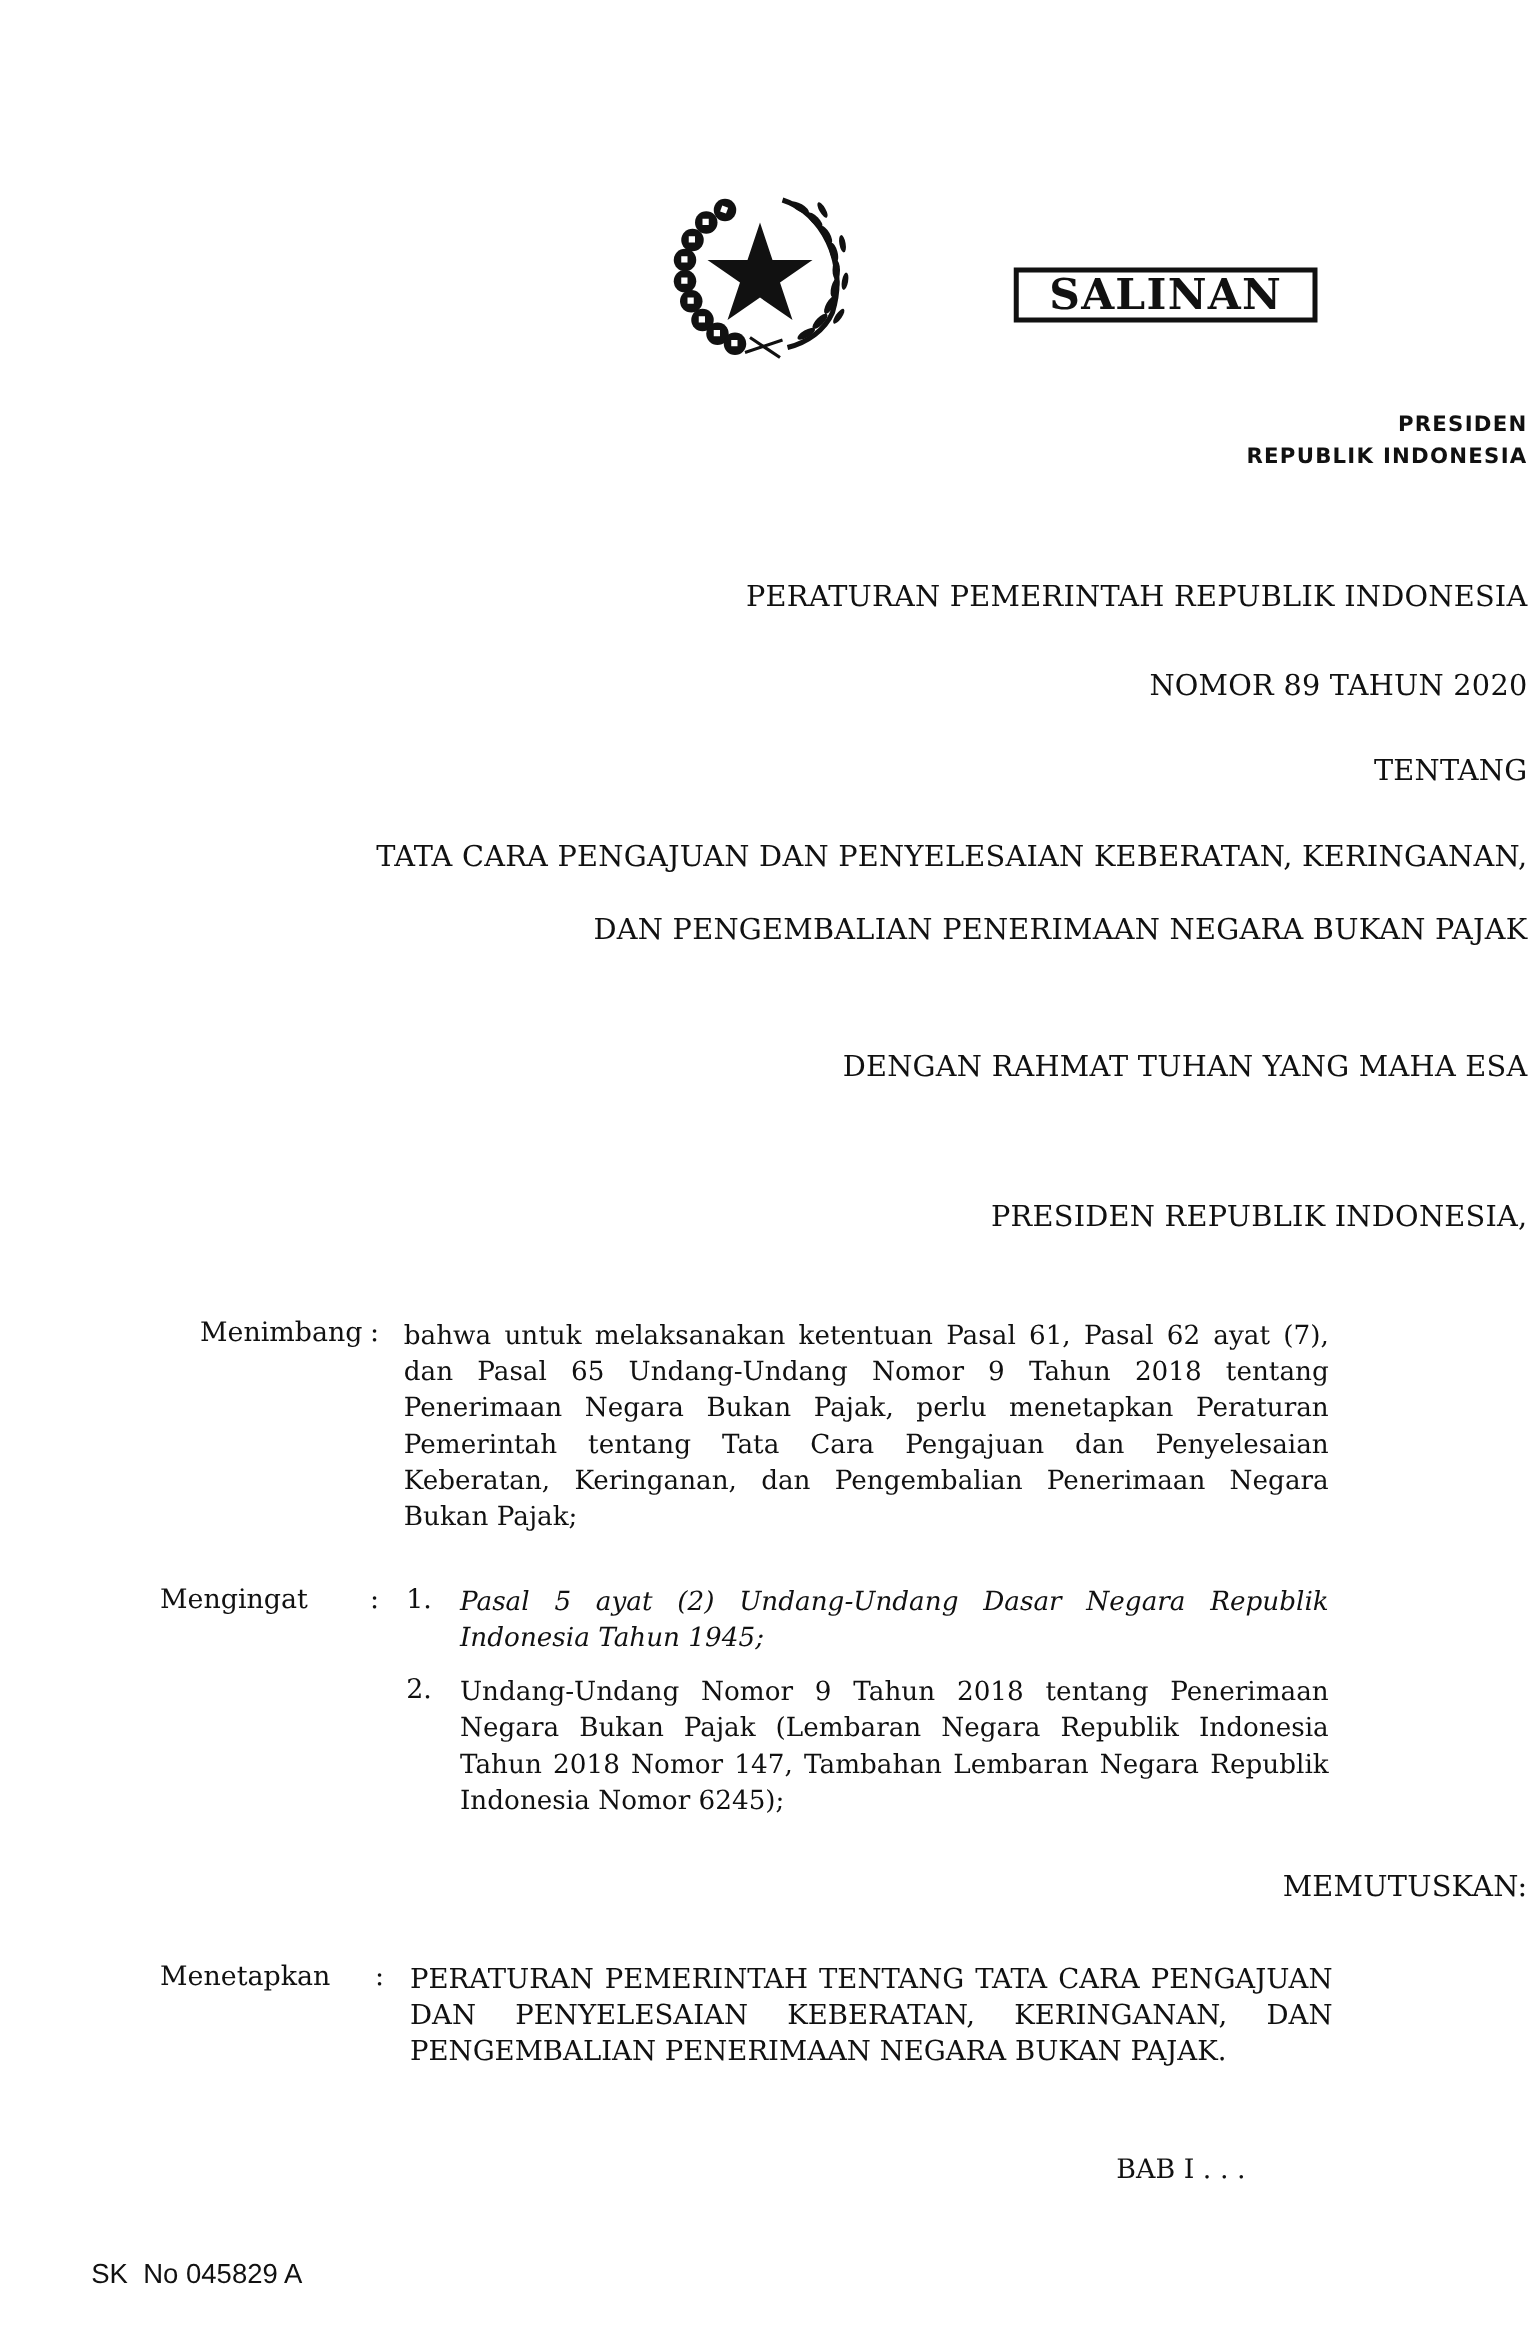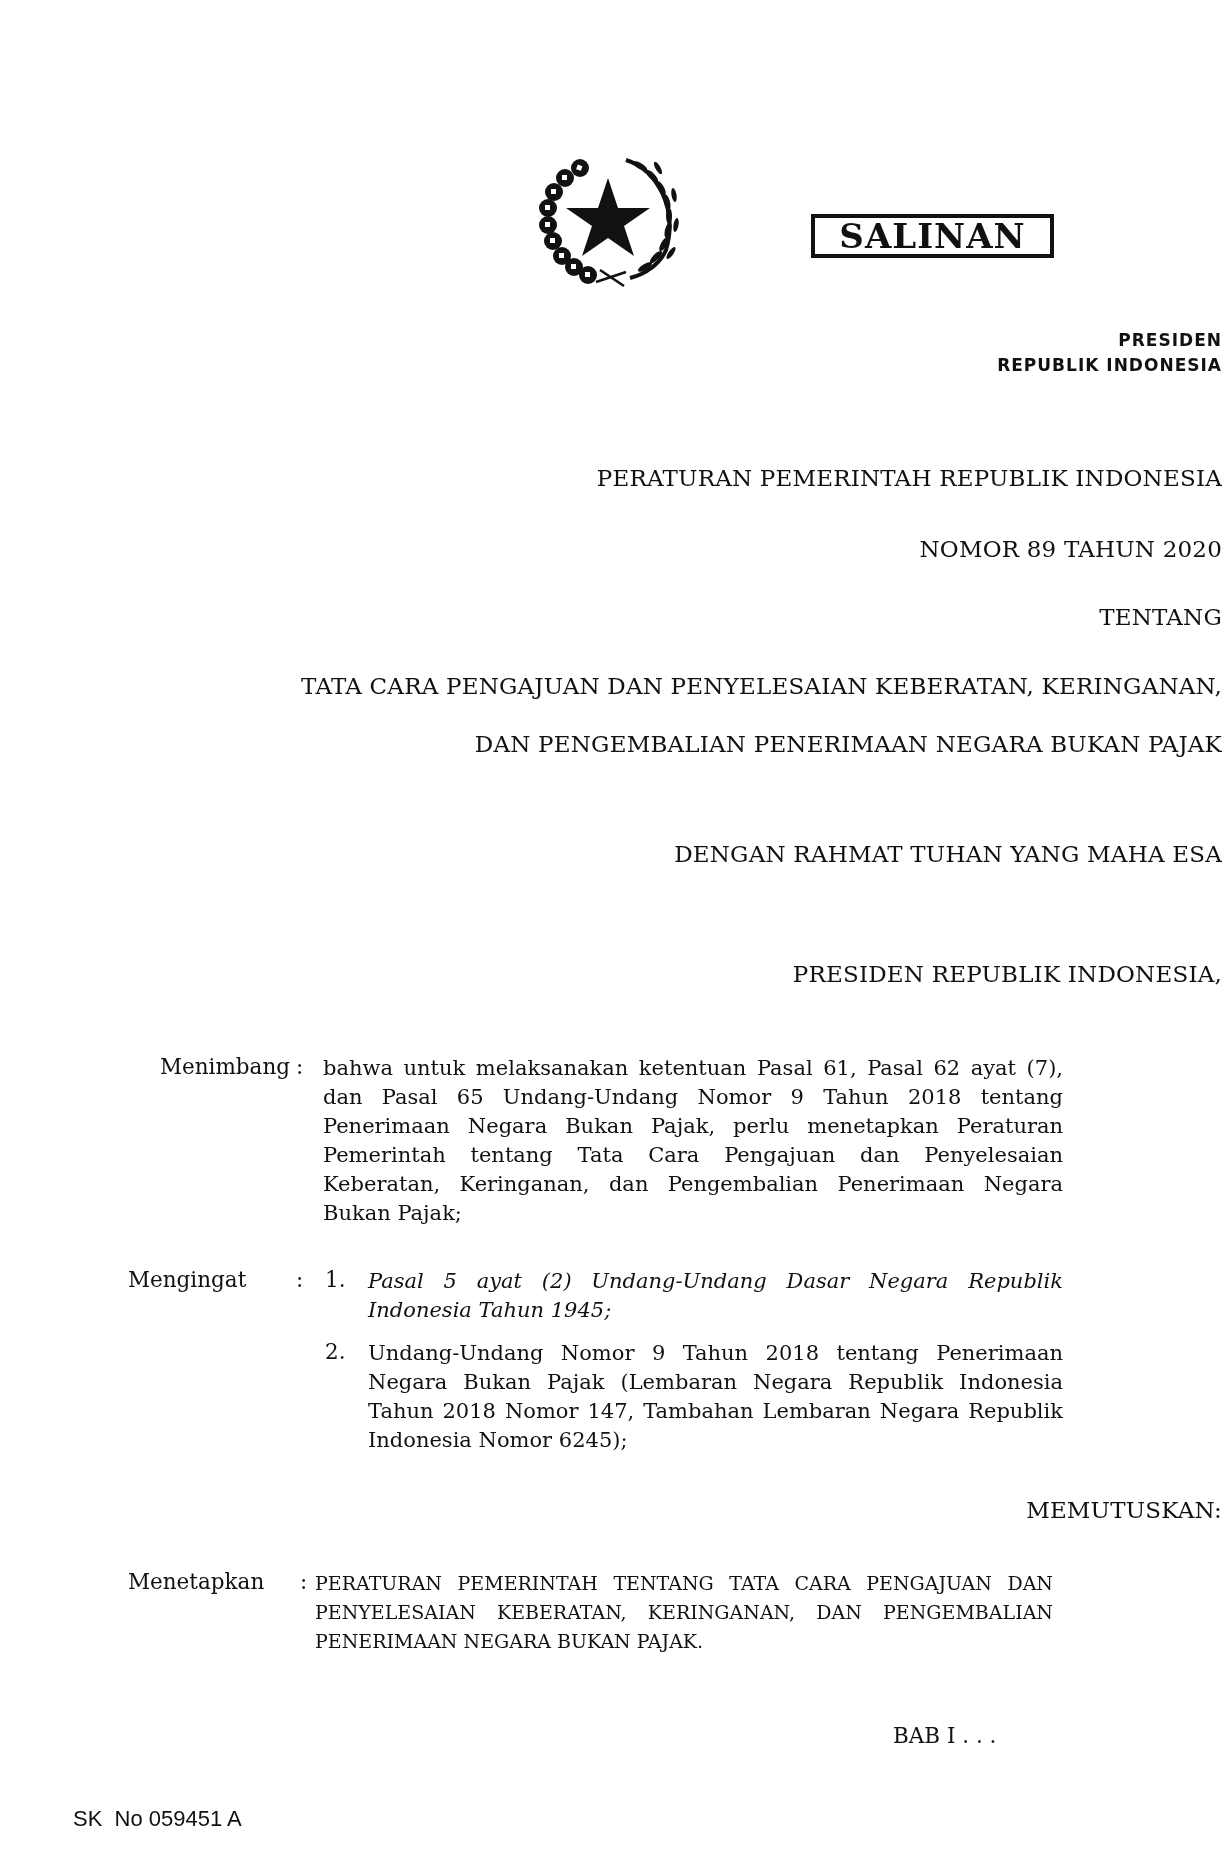--- a/index.html
+++ b/index.html
@@ -92,17 +92,17 @@
 <div class="abs label" style="left:325px; top:1267px;">1.</div>
 <div class="abs body-text" style="left:368px; top:1267px; width:695px;font-style:italic;">Pasal 5 ayat (2) Undang-Undang Dasar Negara Republik Indonesia Tahun 1945;</div>
 
 <div class="abs label" style="left:325px; top:1339px;">2.</div>
 <div class="abs body-text" style="left:368px; top:1339px; width:695px;">Undang-Undang Nomor 9 Tahun 2018 tentang Penerimaan Negara Bukan Pajak (Lembaran Negara Republik Indonesia Tahun 2018 Nomor 147, Tambahan Lembaran Negara Republik Indonesia Nomor 6245);</div>
 
 <div class="center hdr" style="top:1497px;">MEMUTUSKAN:</div>
 
 <div class="abs label" style="left:128px; top:1569px;">Menetapkan</div>
 <div class="abs colon" style="left:300px; top:1569px;">:</div>
-<div class="abs body-text caps" style="left:315px; top:1569px; width:738px; font-size:19px;">PERATURAN PEMERINTAH TENTANG TATA CARA PENGAJUAN DAN PENYELESAIAN KEBERATAN, KERINGANAN, DAN PENGEMBALIAN PENERIMAAN NEGARA BUKAN PAJAK.</div>
+<div class="abs body-text caps" style="left:328px; top:1569px; width:738px; font-size:22px;">PERATURAN PEMERINTAH TENTANG TATA CARA PENGAJUAN DAN PENYELESAIAN KEBERATAN, KERINGANAN, DAN PENGEMBALIAN PENERIMAAN NEGARA BUKAN PAJAK.</div>
 
 <div class="abs label" style="left:893px; top:1723px;">BAB I . . .</div>
 
-<div class="abs sk" style="left:73px; top:1806px; white-space:pre;">SK  No 059451 A</div>
+<div class="abs sk" style="left:73px; top:1806px; white-space:pre;">SK  No 045829 A</div>
 
 </body></html>

